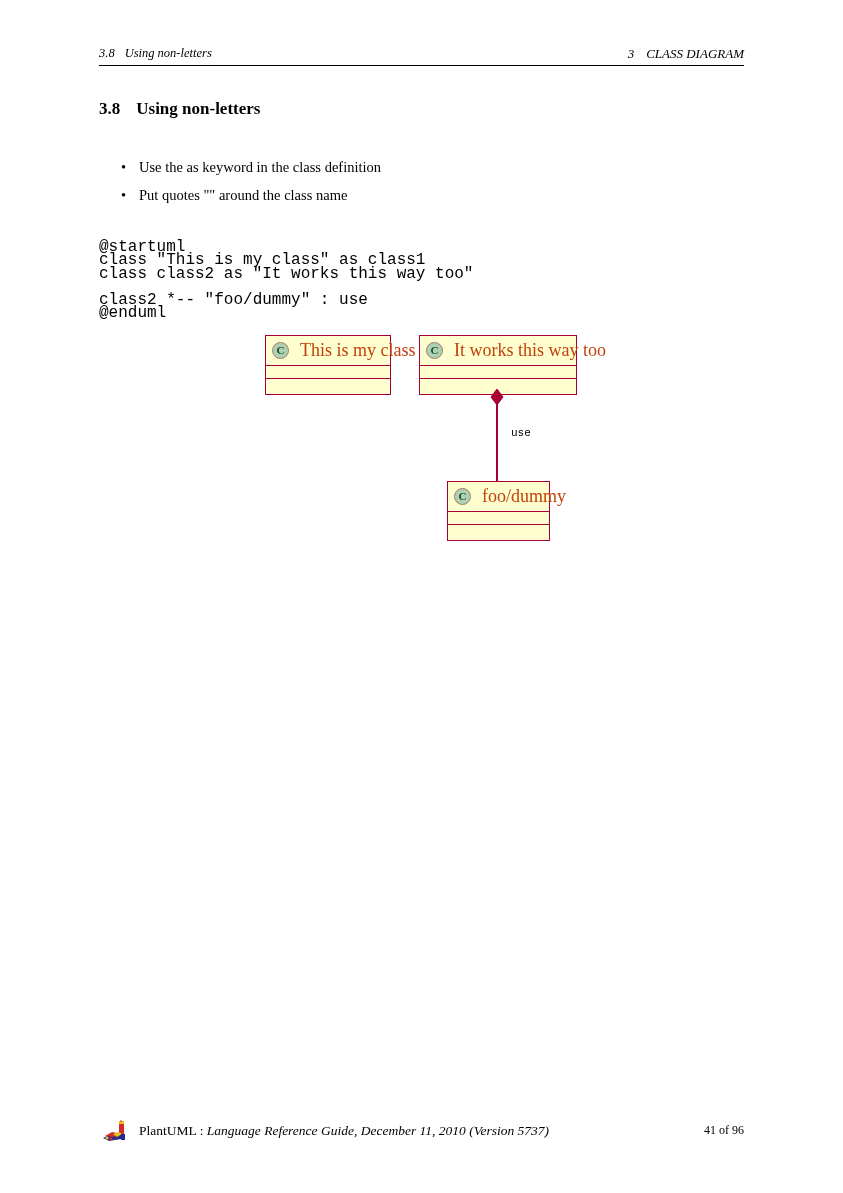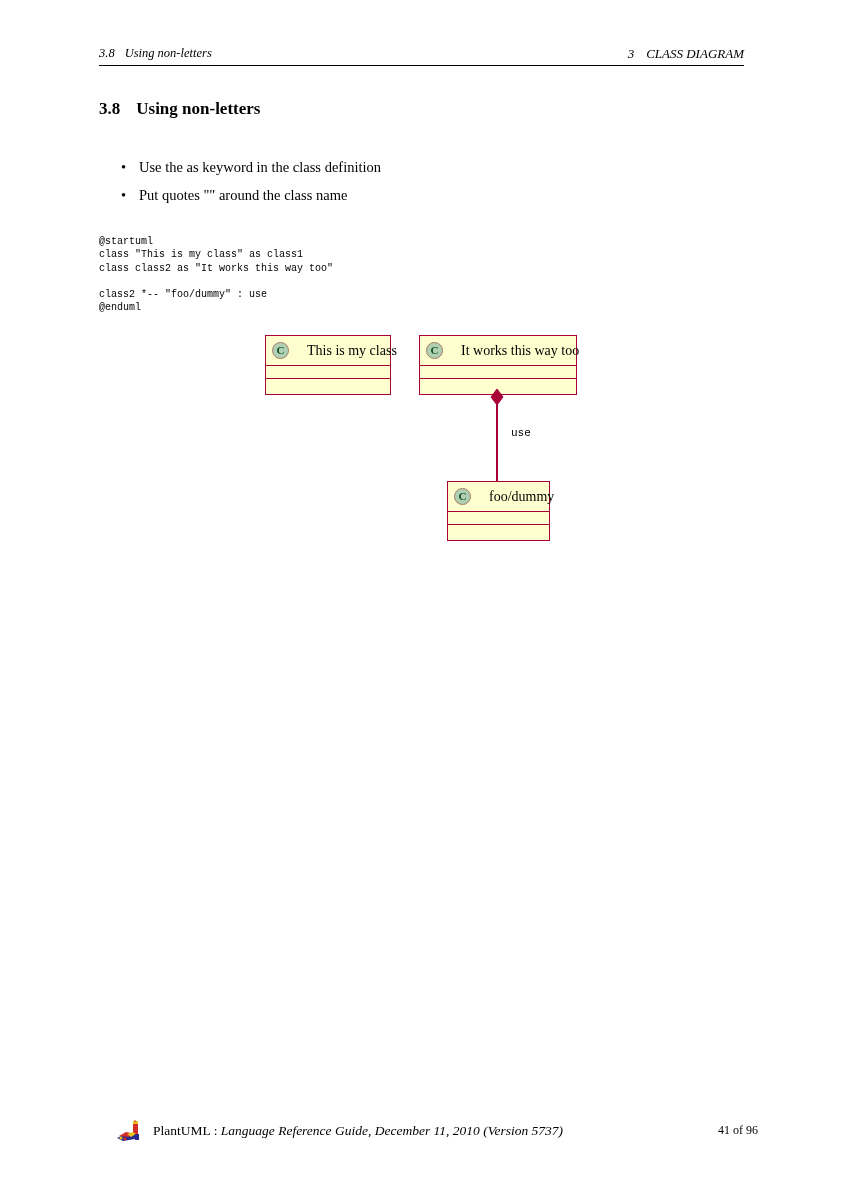--- a/index.html
+++ b/index.html
@@ -94,21 +94,21 @@
     font-size: 14.5px;
     line-height: 17px;
   }
 
   
   #code-block {
     position: absolute;
     left: 99px;
     top: 225px;
     font-family: "Liberation Mono", "DejaVu Sans Mono", monospace;
-    font-size: 10px;
+    font-size: 16px;
     line-height: 13.3px;
     white-space: pre;
   }
 
   
   #diagram {
     position: absolute;
     left: 0;
     top: 0;
     width: 843px;
@@ -149,24 +149,24 @@
     align-items: center;
     justify-content: center;
     font-family: "Liberation Serif", "DejaVu Serif", serif;
     font-size: 11px;
     font-weight: bold;
     color: #1A4A21;
     flex: 0 0 auto;
     line-height: 1;
   }
   .uml-name {
-    margin-left: 18px;
+    margin-left: 11px;
     font-family: "Liberation Serif", "DejaVu Serif", serif;
-    font-size: 14px;
-    color: #000000;
+    font-size: 18px;
+    color: #c2410c;
     white-space: nowrap;
   }
 
   
   #connector-line {
     position: absolute;
     left: 496px;
     top: 396px;
     width: 2px;
     height: 86px;
@@ -186,21 +186,21 @@
     font-family: "Liberation Mono", "DejaVu Sans Mono", monospace;
     font-size: 11px;
     color: #000000;
     white-space: nowrap;
     margin-left: 12px;
   }
 
   
   #footer {
     position: absolute;
-    left: 113px;
+    left: 99px;
     top: 1120px;
     width: 645px;
     height: 24px;
   }
   #footer-logo {
     position: absolute;
     left: 0;
     top: 0;
     width: 36px;
     height: 24px;

